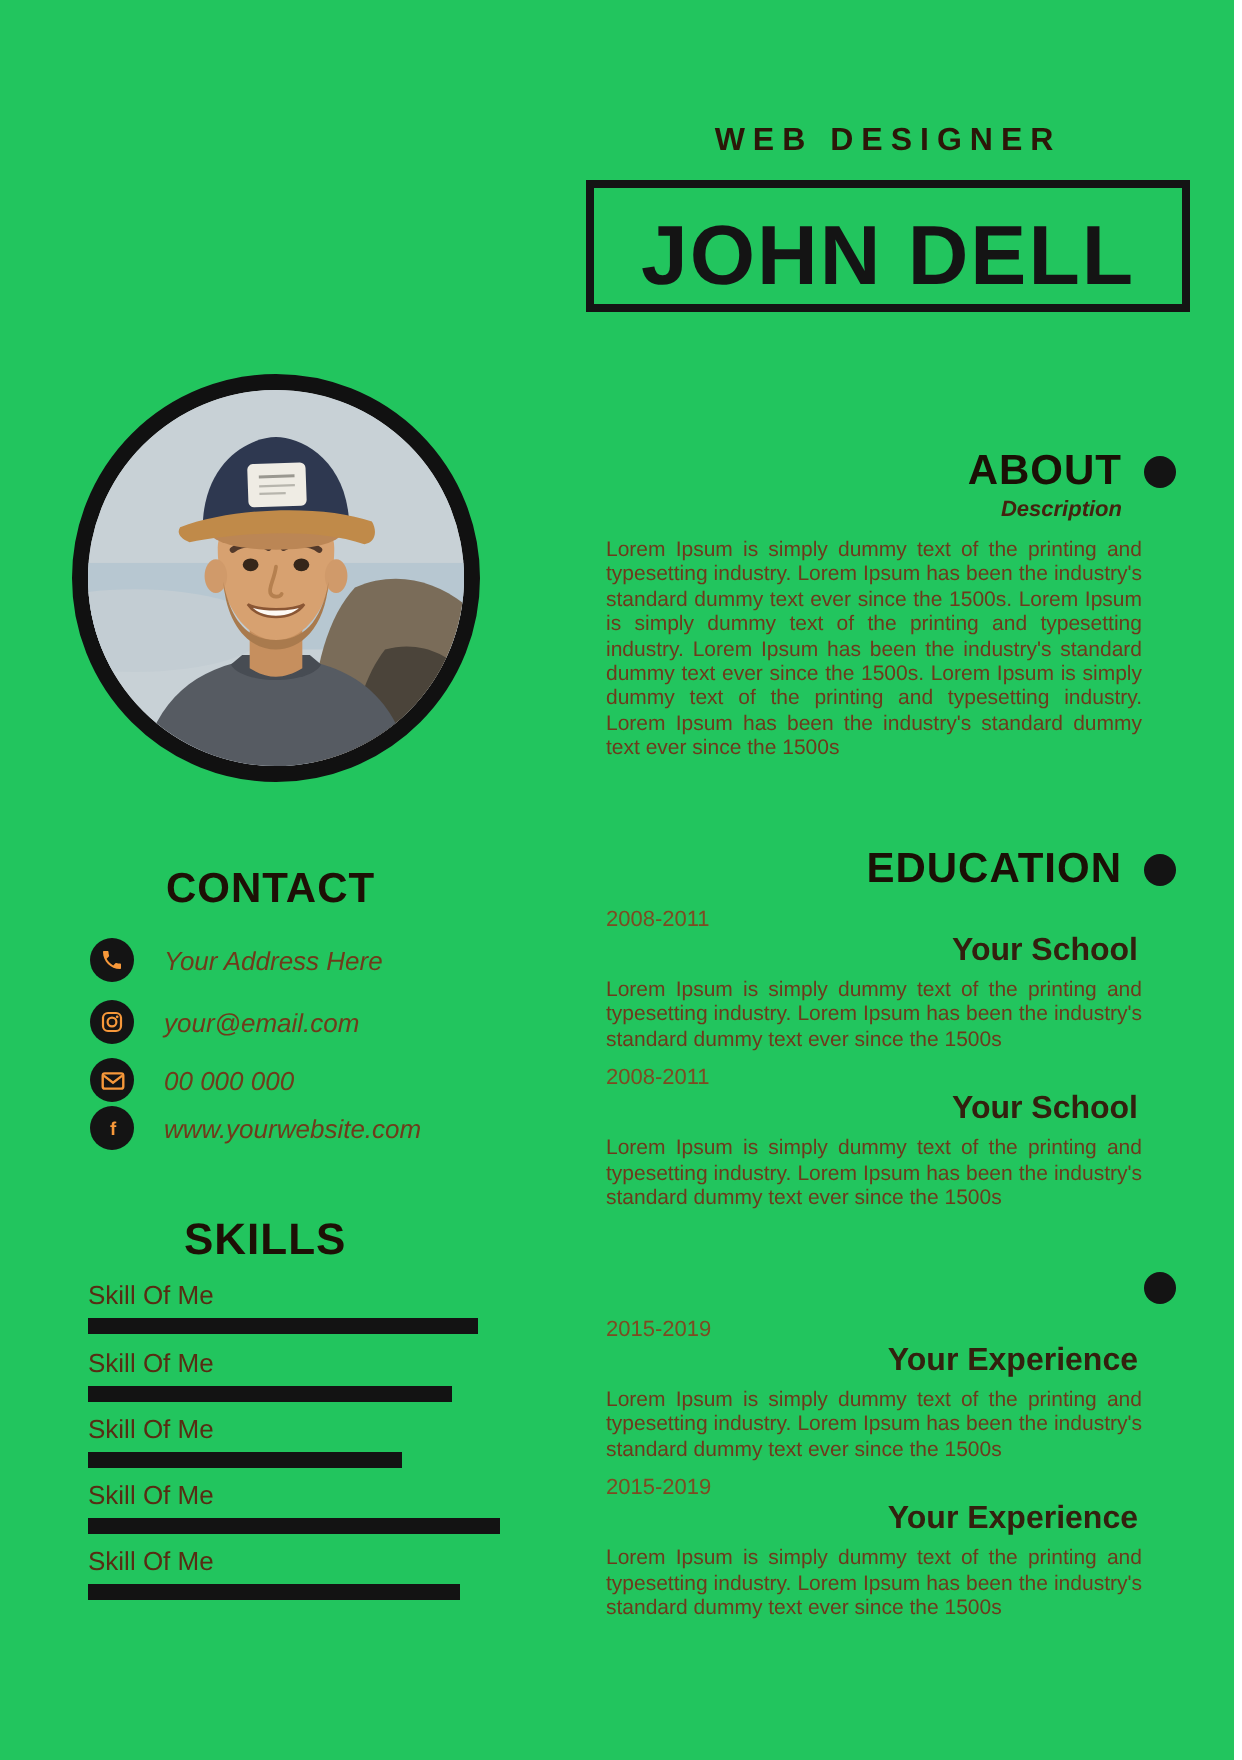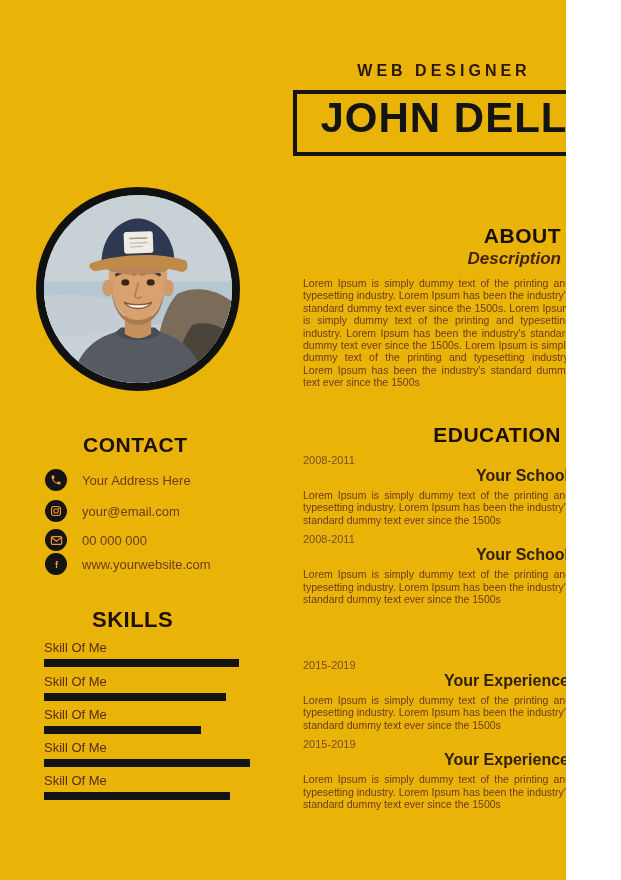--- a/index.html
+++ b/index.html
@@ -1,32 +1,32 @@
 <!DOCTYPE html>
 <html><head>
 <meta charset="utf-8">
 <style>
   html,body{margin:0;padding:0;}
   .page{
     position:relative;
-    width:566px;height:880px;
-    background:#eab308;
+    width:617px;height:880px;
+    background:#22c55e;
     font-family:"Liberation Sans",sans-serif;
     overflow:hidden;
   }
   
   .role{
     position:absolute;top:62px;left:293px;width:302px;
     text-align:center;font-size:16px;font-weight:bold;
     letter-spacing:4px;color:#2b1708;
   }
   .name-box{
     position:absolute;top:90px;left:293px;width:302px;height:66px;
     border:4px solid #141414;box-sizing:border-box;
-    display:flex;align-items:flex-start;justify-content:center;
+    display:flex;align-items:flex-end;justify-content:center;
   }
   .name-box h1{
     margin:0;font-size:42px;font-weight:800;color:#141414;letter-spacing:1px;
   }
   
   .photo{
     position:absolute;left:36px;top:187px;width:188px;height:188px;
     border:8px solid #111;border-radius:50%;overflow:hidden;background:#c8d1d6;
   }
   
@@ -35,41 +35,41 @@
   .education{top:423px}
   .experience{top:636px}
   .sec-head{display:flex;justify-content:flex-end;align-items:center;}
   .sec-head h2{
     margin:0;font-size:21px;font-weight:800;
     color:#1a1005;letter-spacing:0.5px;
   }
   .dot{width:16px;height:16px;background:#141414;border-radius:50%;margin-left:11px;flex:0 0 auto;}
   .subtitle{
     text-align:right;padding-right:27px;margin-top:1px;
-    font-size:17px;font-style:italic;font-weight:bold;color:#44230f;
+    font-size:11px;font-style:italic;font-weight:bold;color:#44230f;
   }
   .body-text{
     font-size:10.5px;line-height:1.18;text-align:justify;
     color:#6e3a1c;padding-right:17px;
   }
   .about .body-text{margin-top:8px;}
   .entry{margin-top:7px;}
   .entry .dates{text-align:left;padding-right:19px;font-size:11px;color:#7d4b22;}
   .entry .etitle{text-align:right;padding-right:19px;font-size:16px;font-weight:bold;color:#33200e;margin:1px 0 4px;}
   
   .contact-title{
     position:absolute;left:83px;top:433px;margin:0;
     font-size:21px;font-weight:800;color:#1d1005;letter-spacing:0.5px;
   }
   .c-row{position:absolute;left:45px;height:22px;display:flex;align-items:center;}
   .c-row .circle{
     width:22px;height:22px;background:#141414;border-radius:50%;
     display:flex;align-items:center;justify-content:center;flex:0 0 auto;
   }
-  .c-row .c-label{margin-left:15px;font-size:13px;color:#6f3b1b;}
+  .c-row .c-label{margin-left:15px;font-size:13px;color:#6f3b1b;font-style:italic;}
   .c-row-0{top:469px}.c-row-1{top:500px}.c-row-2{top:529px}.c-row-3{top:553px}
   
   .skills-title{
     position:absolute;left:92px;top:607px;margin:0;
     font-size:22px;font-weight:800;color:#1d1005;letter-spacing:0.5px;
   }
   .skill{position:absolute;left:44px;}
   .skill .s-label{font-size:13px;color:#572d13;}
   .skill .bar{height:8px;background:#131313;margin-top:4px;}
   .skill-0{top:640px}.skill-1{top:674px}.skill-2{top:707px}.skill-3{top:740px}.skill-4{top:773px}

